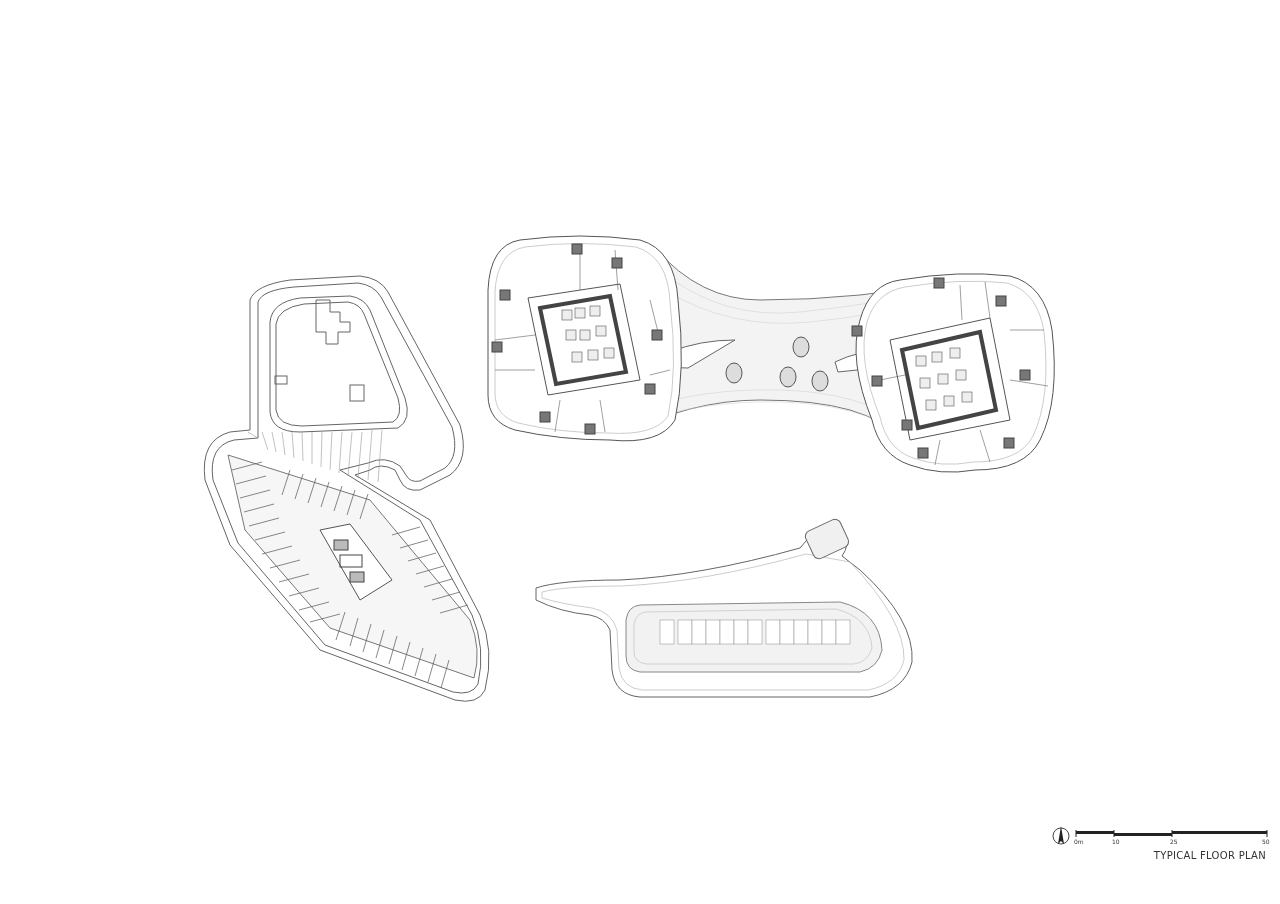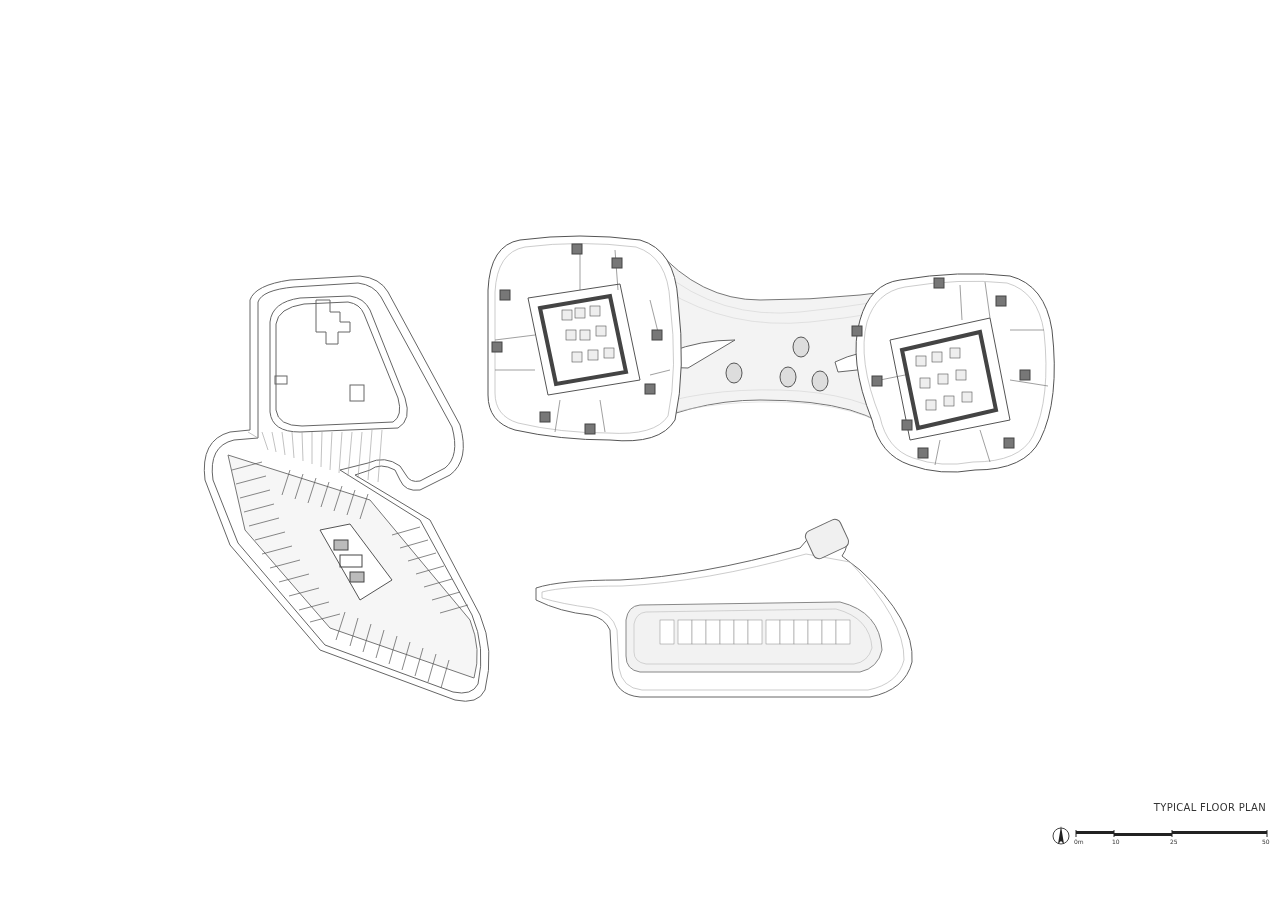--- a/index.html
+++ b/index.html
@@ -1,20 +1,20 @@
 <!DOCTYPE html>
 <html><head>
 <meta charset="utf-8">
 <style>
   html,body{margin:0;padding:0;background:#ffffff;}
   body{width:1280px;height:904px;position:relative;overflow:hidden;font-family:"DejaVu Sans",sans-serif;}
   svg.plan{position:absolute;left:0;top:0;}
   .scale-labels{position:absolute;left:1068px;top:838px;width:205px;height:10px;font-size:6px;color:#333;}
   .scale-labels span{position:absolute;}
-  .title{position:absolute;right:14px;top:802px;font-size:10px;color:#333;letter-spacing:0.3px;}
+  .title{position:absolute;right:14px;top:850px;font-size:10px;color:#333;letter-spacing:0.3px;}
 </style>
 </head>
 <body>
 
 <svg class="plan" width="1280" height="904" viewBox="0 0 1280 904" xmlns="http://www.w3.org/2000/svg">
 
   <g fill="none" stroke="#666" stroke-width="1">
 
     <path d="M290 280 L360 276 Q380 278 388 292 L460 425 Q470 460 450 475 L420 490 Q405 492 400 480 L395 470 Q380 462 370 470 L355 475 L430 520 L480 615 Q495 650 485 690 Q478 705 455 700 L320 650 L230 545 L205 480 Q200 440 230 432 L250 430 L250 300 Q255 285 290 280 Z"></path>
     <path d="M294 287 L358 283 Q374 285 381 297 L452 427 Q460 456 445 468 L420 481 Q410 483 406 475 L400 466 Q385 455 368 463 L340 470 L420 520 L472 615 Q486 648 478 684 Q472 696 453 692 L325 645 L238 543 L213 480 Q208 446 234 440 L258 438 L258 302 Q262 290 294 287 Z"></path>

